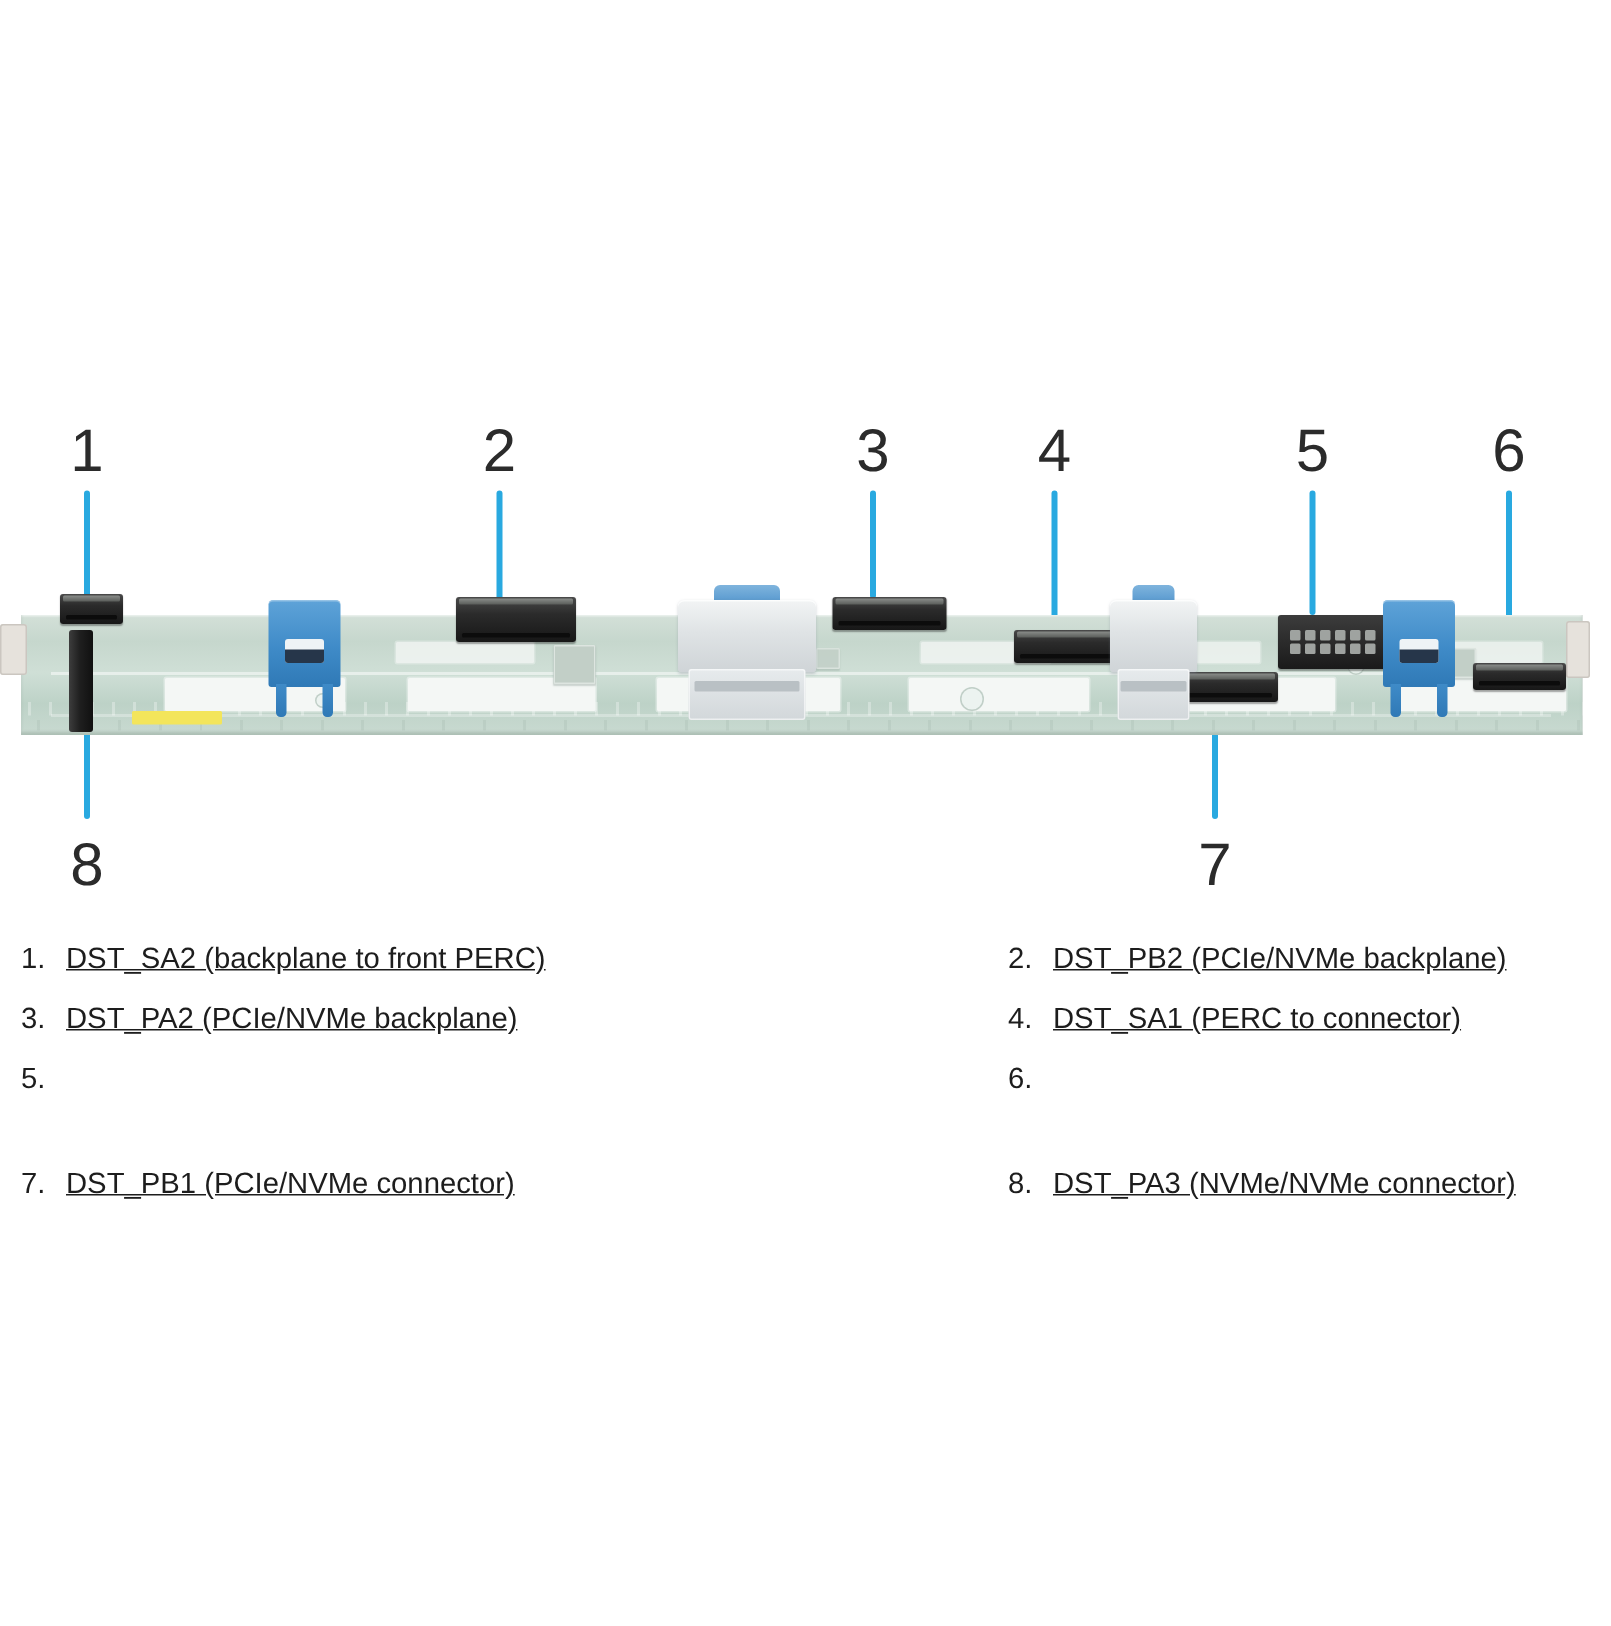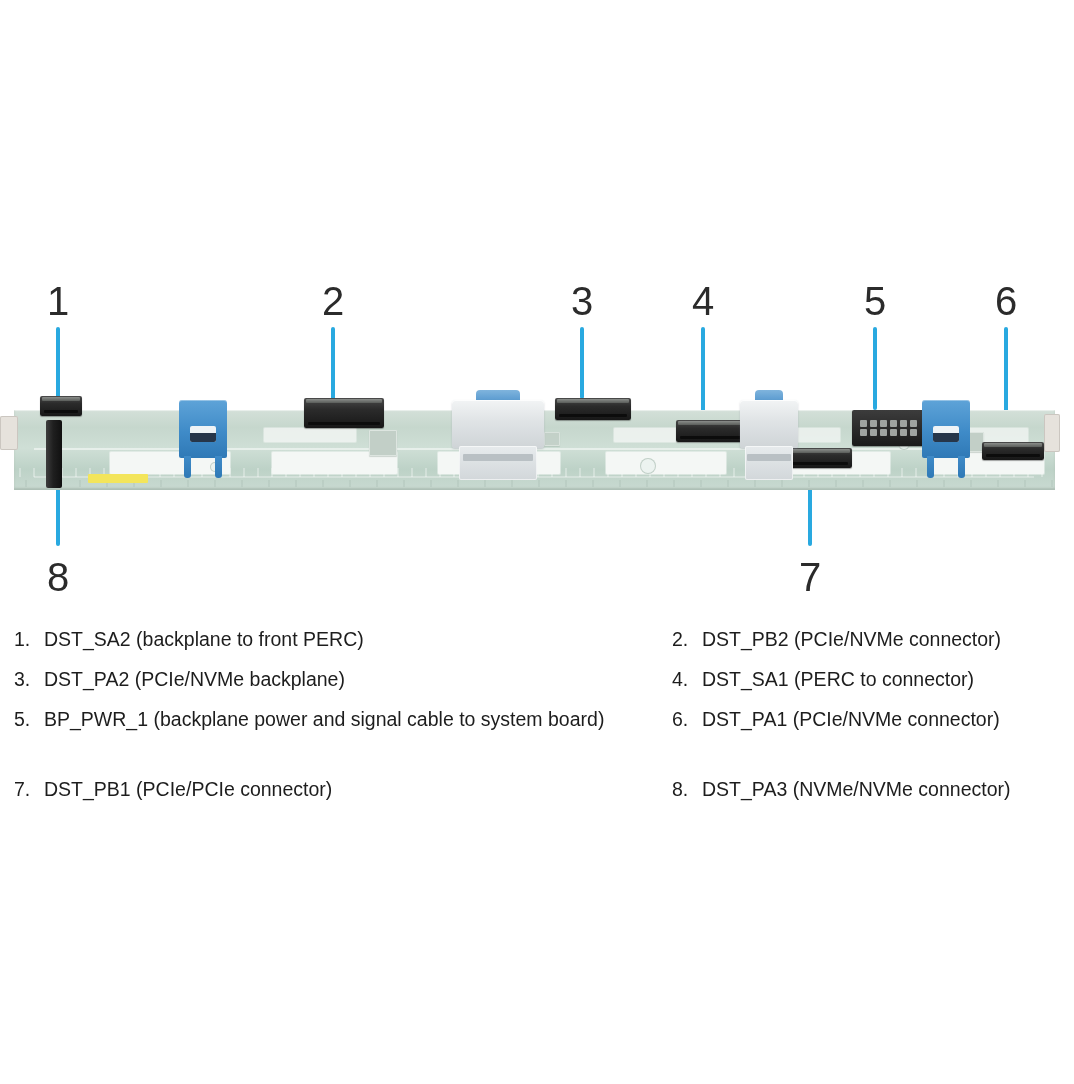--- a/index.html
+++ b/index.html
@@ -287,20 +287,21 @@
     align-items: flex-start;
     margin-bottom: 10px;
   }
   .legend-item .num {
     flex: 0 0 30px;
     text-align: left;
     white-space: nowrap;
   }
   .legend-item .txt {
     flex: 1 1 auto;
+    text-decoration: underline;
   }
   
   .legend-item.tall { min-height: 60px; }
 </style>
 </head>
 <body>
 
 <div id="figure">
 
   <div class="callout-num" style="left:38px;  top:281px;">1</div>
@@ -445,40 +446,38 @@
     <div class="legend-item">
       <span class="num">1.</span>
       <span class="txt">DST_SA2 (backplane to front PERC)</span>
     </div>
     <div class="legend-item">
       <span class="num">3.</span>
       <span class="txt">DST_PA2 (PCIe/NVMe backplane)</span>
     </div>
     <div class="legend-item tall">
       <span class="num">5.</span>
-      <span class="txt">BP_PWR_1 (backplane power and signal cable to system board)</span>
     </div>
     <div class="legend-item">
       <span class="num">7.</span>
-      <span class="txt">DST_PB1 (PCIe/PCIe connector)</span>
+      <span class="txt">DST_PB1 (PCIe/NVMe connector)</span>
     </div>
   </div>
 
   <div class="legend-col right">
     <div class="legend-item">
       <span class="num">2.</span>
-      <span class="txt">DST_PB2 (PCIe/NVMe connector)</span>
+      <span class="txt">DST_PB2 (PCIe/NVMe backplane)</span>
     </div>
     <div class="legend-item">
       <span class="num">4.</span>
       <span class="txt">DST_SA1 (PERC to connector)</span>
     </div>
     <div class="legend-item tall">
       <span class="num">6.</span>
-      <span class="txt">DST_PA1 (PCIe/NVMe connector)</span>
     </div>
     <div class="legend-item">
       <span class="num">8.</span>
       <span class="txt">DST_PA3 (NVMe/NVMe connector)</span>
     </div>
   </div>
 
 </div>
 
 </body></html>

